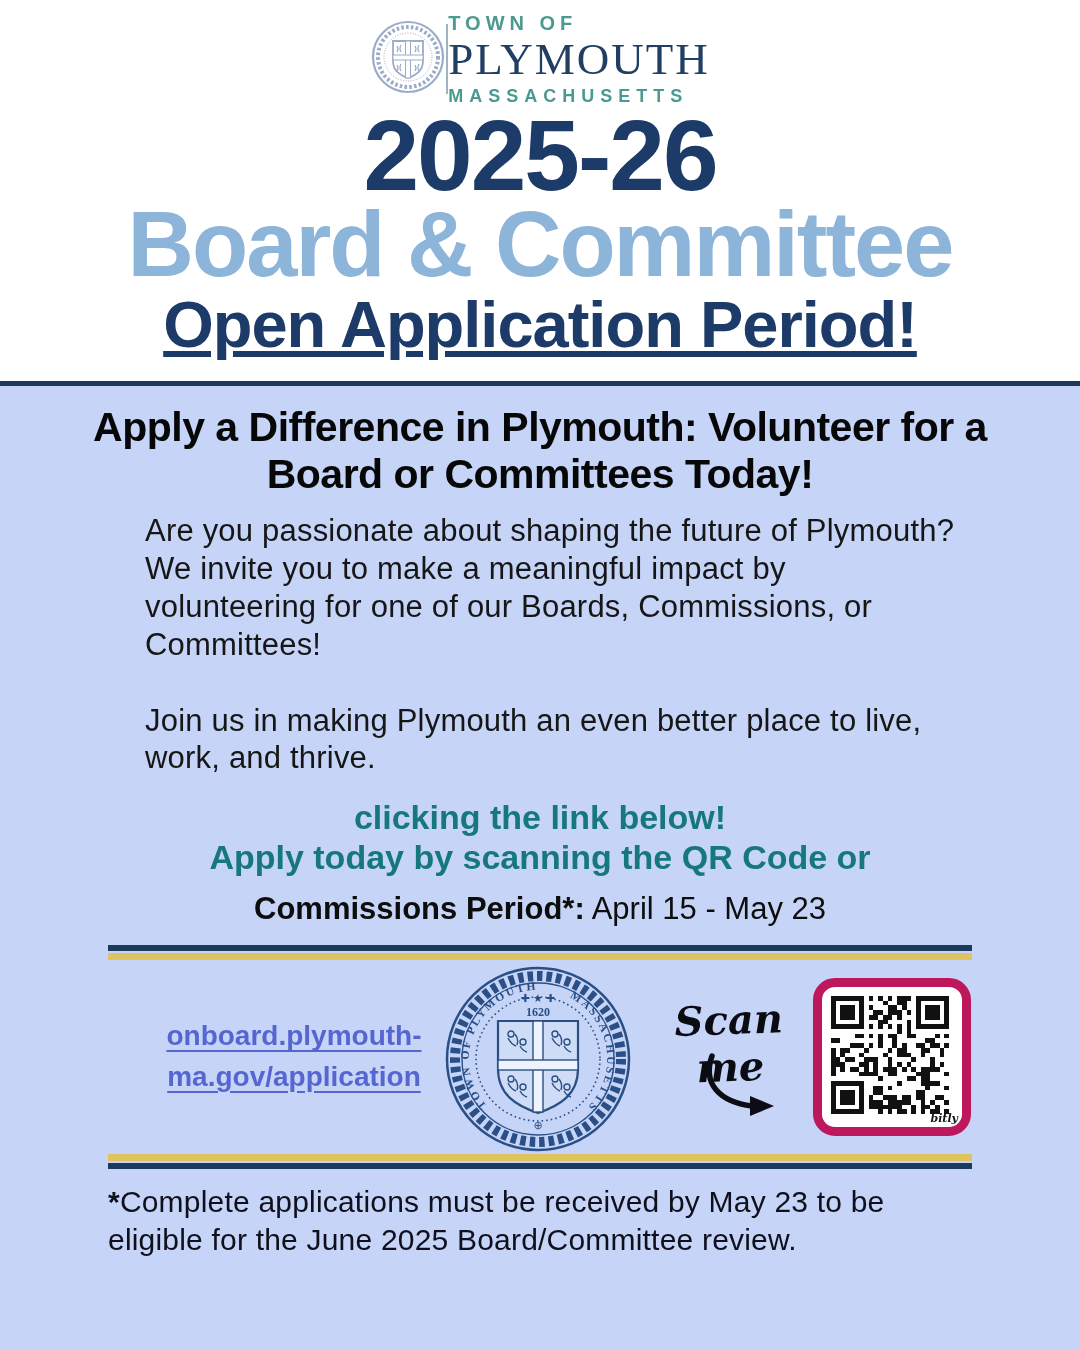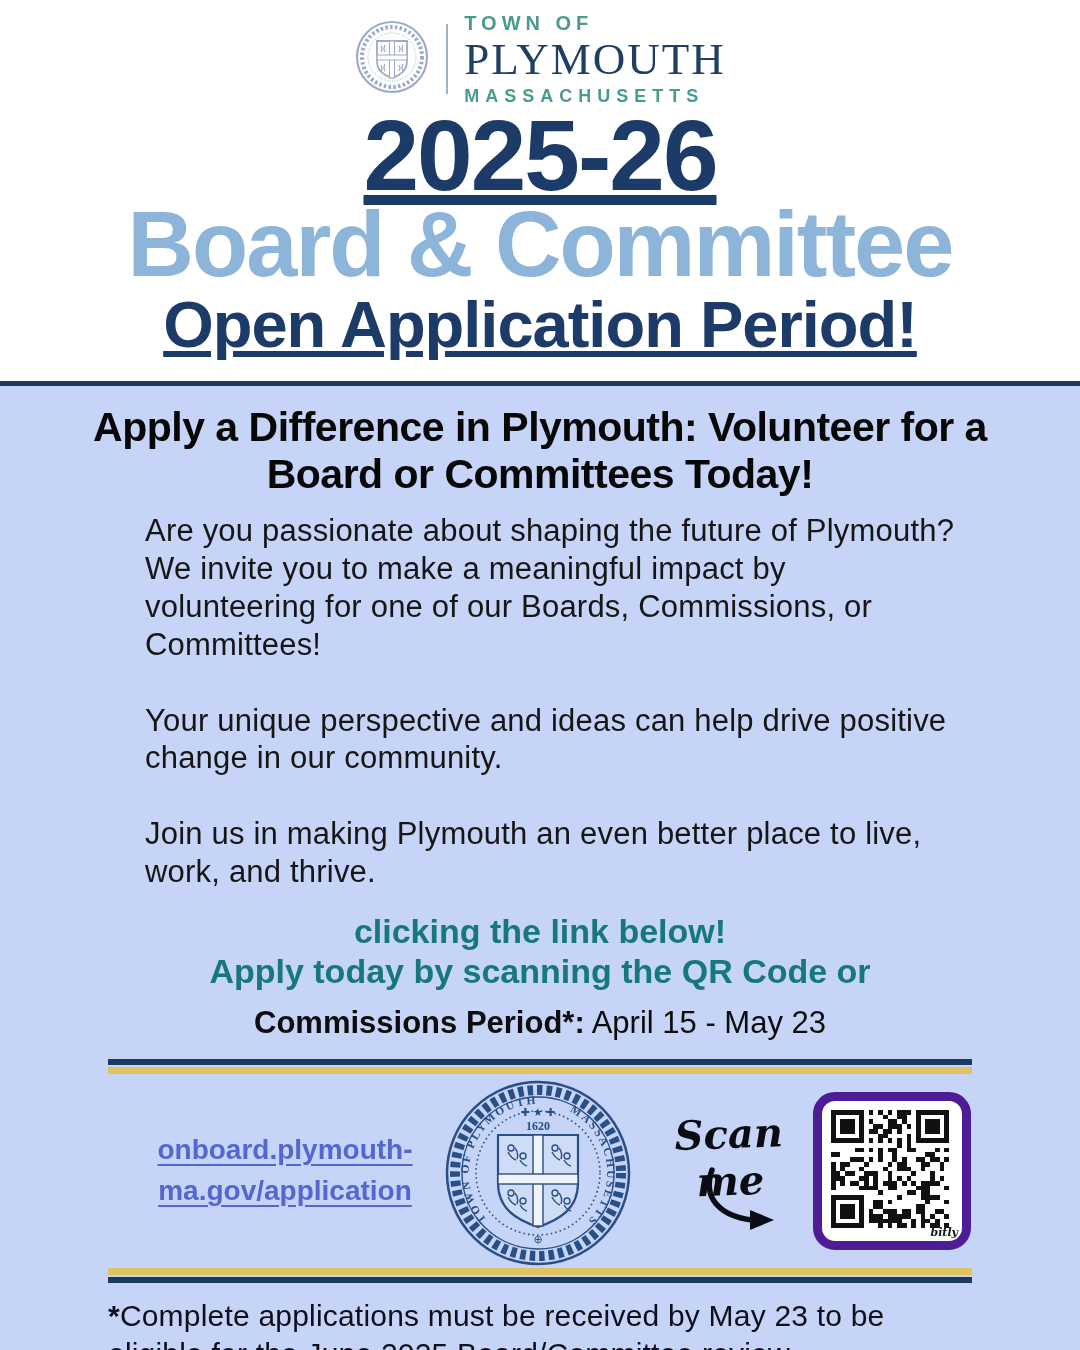--- a/index.html
+++ b/index.html
@@ -3,28 +3,28 @@
 <meta charset="utf-8">
 <style>
   html,body{margin:0;padding:0;background:#eee;}
   .poster{
     position:relative;width:1080px;height:1350px;margin:0 auto;
     background:#c5d4f7;overflow:hidden;
     font-family:"Liberation Sans",sans-serif;
   }
   
   .top-section{background:#ffffff;height:381px;box-sizing:border-box;padding-top:13px;}
-  .logo-row{display:flex;align-items:center;justify-content:center;gap:16px;height:92px;}
+  .logo-row{display:flex;align-items:center;justify-content:center;height:92px;}
   .logo-divider{width:2px;height:70px;background:#9fb4c2;}
   .logo-text{display:flex;flex-direction:column;align-items:flex-start;line-height:1;}
   .logo-town-of{color:#4b9a90;font-size:20px;font-weight:bold;letter-spacing:5px;margin-bottom:4px;}
   .logo-name{color:#203f63;font-family:"Liberation Serif",serif;font-weight:normal;font-size:45px;letter-spacing:2px;margin-bottom:5px;}
   .logo-state{color:#4b9a90;font-size:18px;font-weight:bold;letter-spacing:6px;}
   .hero{line-height:1;text-align:center;}
-  .hero-year{color:#1d3b68;font-size:100px;font-weight:bold;letter-spacing:-2px;margin-top:4px;line-height:0.92;text-decoration:underline;}
+  .hero-year{color:#1d3b68;font-size:100px;font-weight:bold;letter-spacing:-2px;margin-top:4px;line-height:0.92;}
   .hero-bc{color:#8db4d9;font-size:92px;font-weight:bold;letter-spacing:-2px;line-height:0.95;}
   .hero-open{color:#1d3b68;font-size:65px;font-weight:bold;letter-spacing:-1px;line-height:1.0;margin-top:4px;text-decoration:underline;}
   .section-divider{height:5px;background:#1c3a5e;}
   
   .main-section{padding-top:18px;}
   .subtitle{color:#070707;font-size:41px;font-weight:bold;text-align:center;line-height:1.15;letter-spacing:-0.5px;}
   .subtitle span{display:block;}
   .body-copy{margin:14px 0 0 145px;width:810px;color:#161616;font-size:31px;line-height:1.22;letter-spacing:0.2px;}
   .body-copy p{margin:0 0 38px 0;}
   .body-copy p:last-child{margin-bottom:0;}
@@ -32,29 +32,29 @@
   .cta span{display:block;}
   .app-period{font-size:31px;color:#0d0d0d;text-align:center;margin-top:14px;}
   .app-period b{font-weight:bold;}
   .rule{margin:0 108px;}
   .rule .navy{height:6px;background:#1c3a5e;}
   .rule .gold{height:7px;background:#dfc35f;}
   .rule .gap{height:2px;}
   .rule-top{margin-top:18px;}
   
   .bottom-row{position:relative;height:194px;}
-  .app-link{position:absolute;left:152px;top:56px;width:266px;text-align:center;
+  .app-link{position:absolute;left:161px;top:56px;width:266px;text-align:center;
     color:#5566d1;font-size:28px;font-weight:bold;line-height:1.45;text-decoration:underline;text-underline-offset:5px;}
   .app-link span{display:block;}
   .seal-big{position:absolute;left:443px;top:4px;}
   .scan-label{position:absolute;left:642px;top:36px;width:175px;text-align:center;
     font-family:"DejaVu Serif",serif;font-style:italic;font-weight:bold;font-size:40px;color:#0b0b12;transform:rotate(-2deg);}
   .scan-arrow{position:absolute;left:692px;top:92px;}
   .qr-box{position:absolute;left:813px;top:18px;width:122px;height:122px;background:#ffffff;
-    border:9px solid #4c1d95;border-radius:22px;padding:9px;}
+    border:9px solid #be185d;border-radius:22px;padding:9px;}
   .qr-box svg{display:block;width:118px;height:118px;}
   .qr-provider{position:absolute;right:4px;bottom:2px;font-family:"DejaVu Serif",serif;font-style:italic;font-weight:bold;font-size:11px;color:#151515;}
   
   .footer-note{margin:14px 100px 0 108px;color:#10101c;font-size:30px;line-height:1.27;letter-spacing:0.2px;}
   .footer-note b{font-weight:bold;}
   .seal-arc-text{font-family:"Liberation Serif",serif;font-size:11.5px;font-weight:bold;letter-spacing:2.2px;fill:#2a4f86;}
   .seal-small-stroke{stroke:#9cabc7;fill:none;}
 </style>
 </head>
 <body>
@@ -94,21 +94,20 @@
 
   <div class="main-section">
 
     <div class="subtitle">
       <span>Apply a Difference in Plymouth: Volunteer for a</span>
       <span>Board or Committees Today!</span>
     </div>
 
     <div class="body-copy">
       <p>Are you passionate about shaping the future of Plymouth? We invite you to make a meaningful impact by volunteering for one of our Boards, Commissions, or Committees!</p>
-      <p>Your unique perspective and ideas can help drive positive change in our community.</p>
       <p>Join us in making Plymouth an even better place to live, work, and thrive.</p>
     </div>
 
     <div class="cta">
       <span>clicking the link below!</span>
       <span>Apply today by scanning the QR Code or</span>
     </div>
 
     <div class="app-period">
       <b>Commissions Period*:</b>

